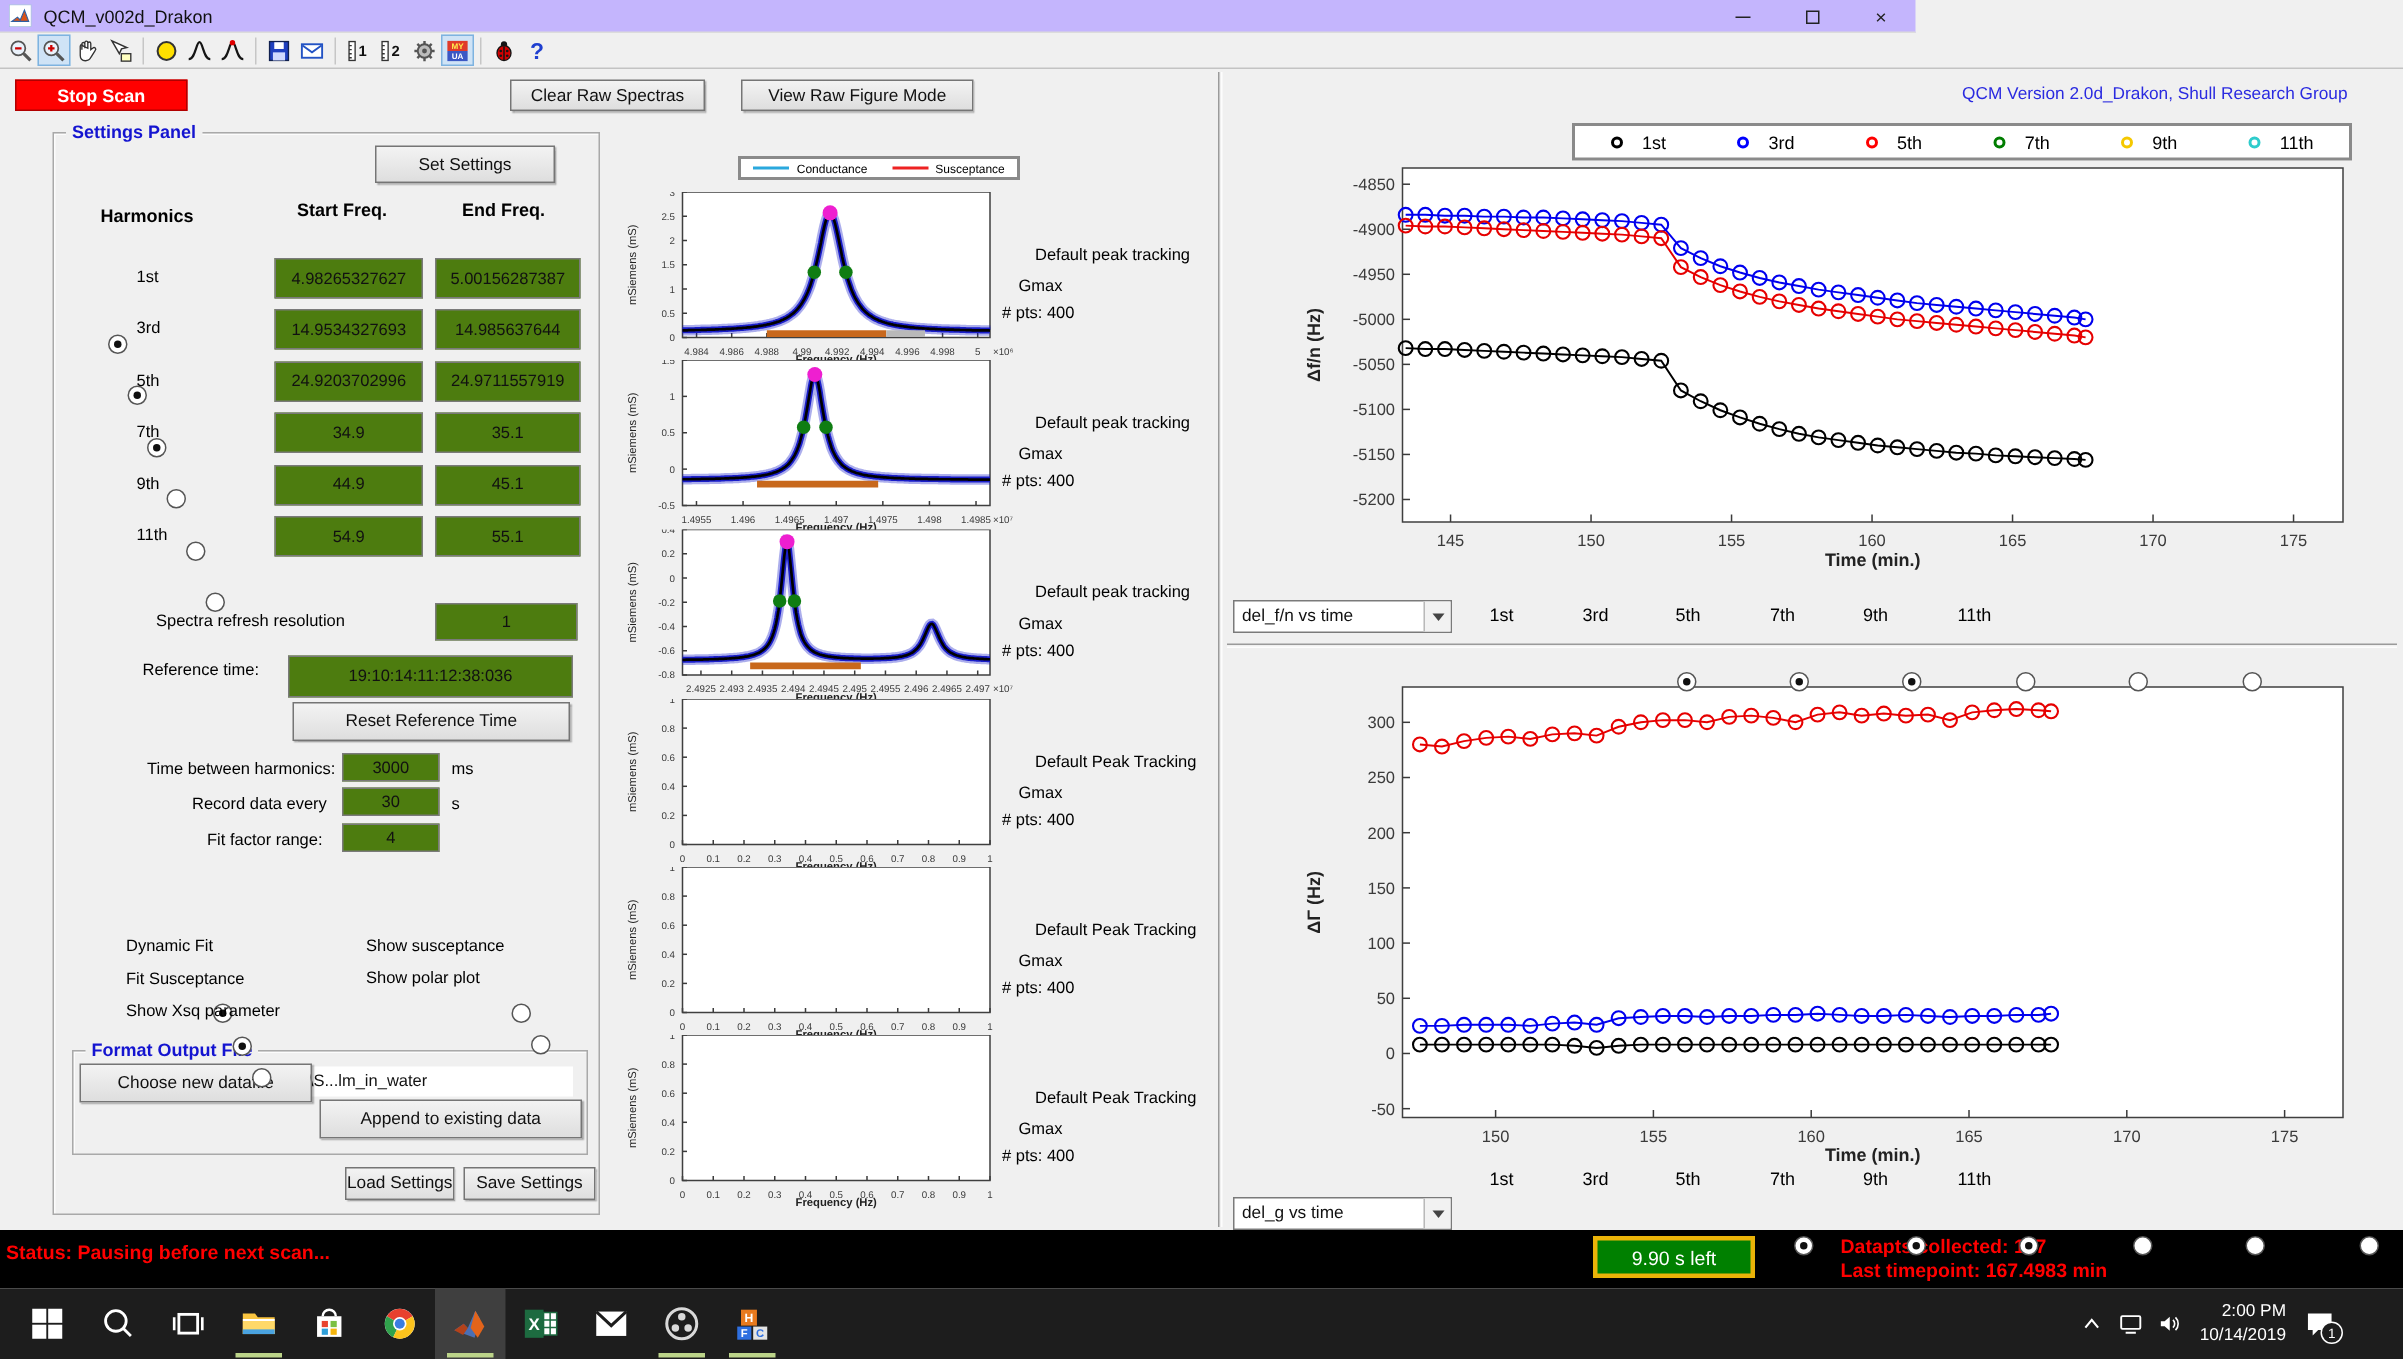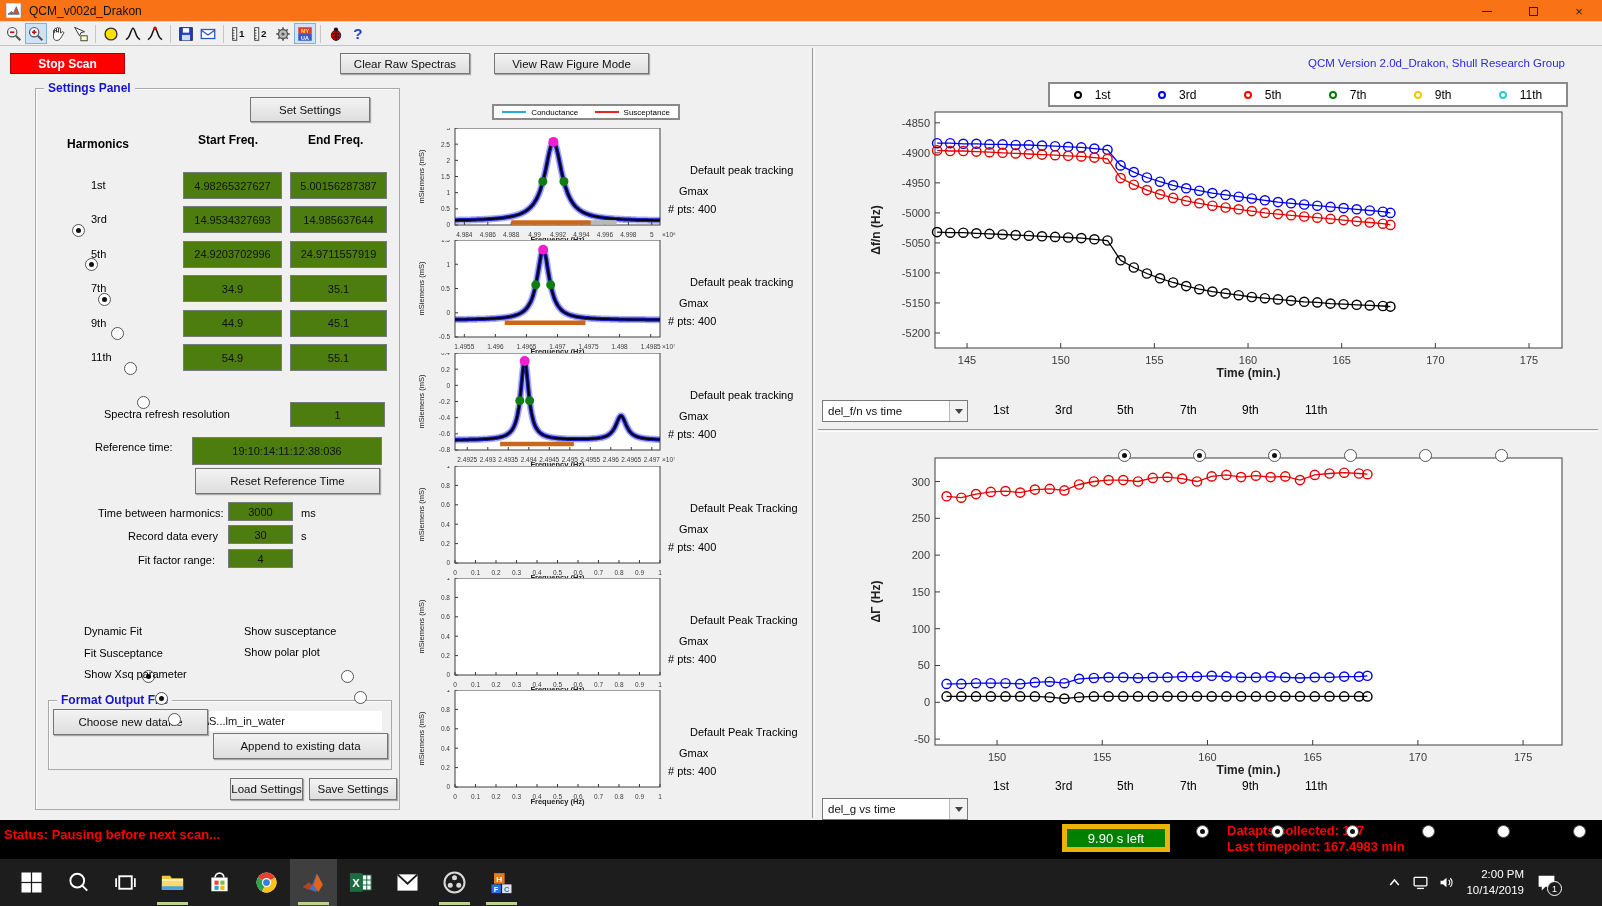--- a/index.html
+++ b/index.html
@@ -1,21 +1,21 @@
 <!DOCTYPE html>
 <html><head>
 <meta charset="utf-8">
 <style>
   *{margin:0;padding:0;box-sizing:border-box}
   html,body{background:#000}
   body{font-family:"Liberation Sans",sans-serif;-webkit-font-smoothing:antialiased}
   #screen{position:relative;width:1602px;height:906px;background:#f0f0f0;overflow:hidden}
   .abs{position:absolute}
   
-  .titlebar{position:absolute;left:0;top:0;width:1602px;height:22px;background:#f97316;border-bottom:1px solid #dcdcdc;display:flex;align-items:center}
+  .titlebar{position:absolute;left:0;top:0;width:1277px;height:22px;background:#c4b5fd;border-bottom:1px solid #dcdcdc;display:flex;align-items:center}
   .titletext{font-size:12px;color:#111;margin-left:8px}
   .winbtns{position:absolute;right:0;top:0;height:22px;display:flex}
   .winbtn{width:46px;height:22px;display:flex;align-items:center;justify-content:center;color:#222;font-size:13px}
   .minbar{width:10px;height:1px;background:#222}
   .maxbox{width:9px;height:9px;border:1px solid #222}
   
   .toolbar{position:absolute;left:0;top:22px;width:1602px;height:24px;background:#f0f0f0;border-bottom:1px solid #c3c3c3;display:flex;align-items:center;padding-left:3px}
   .tbi{width:22px;height:21px;display:flex;align-items:center;justify-content:center;border:1px solid transparent}
   .tbi svg{width:18px;height:18px}
   .tbi.active{background:#cfe3f6;border:1px solid #7eb3e0}
@@ -36,21 +36,21 @@
   .hlegitem{display:flex;align-items:center;gap:13px}
   .lgc{width:8px;height:8px;border-radius:50%;border:2.5px solid #000;background:#fff}
   .hleglabel{font-size:12px;color:#000}
   .slegend{display:flex;align-items:center;justify-content:space-around;background:#fff;border:2px solid #8a8a8a}
   .slegitem{display:flex;align-items:center;gap:5px}
   .slegline{width:24px;height:2.5px}
   .sleglabel{font-size:8px;color:#000}
   
   .statusbar{position:absolute;left:0;top:820px;width:1602px;height:39px;background:#000}
   .stxt{position:absolute;color:#ff0000;font-weight:bold;font-size:13px;white-space:nowrap}
-  .countbox{position:absolute;background:#008000;border:5px solid #eab308;color:#fff;font-size:13px;display:flex;align-items:center;justify-content:center}
+  .countbox{position:absolute;background:#008000;border:3px solid #eab308;color:#fff;font-size:13px;display:flex;align-items:center;justify-content:center}
   
   .taskbar{position:absolute;left:0;top:859px;width:1602px;height:47px;background:#1d1d1d}
   .tslot{position:absolute;top:0;width:47px;height:47px;display:flex;align-items:center;justify-content:center}
   .tslot.active{background:#3f3f3f}
   .tslot svg{width:25px;height:25px}
   .underline{position:absolute;bottom:1px;left:8px;width:31px;height:3px;background:#bcd489}
   .tray svg{width:17px;height:17px}
   .clock{position:absolute;color:#fff;font-size:11.5px;line-height:1.35;text-align:right;white-space:nowrap}
   .badge{position:absolute;width:15px;height:15px;border-radius:50%;background:#1d1d1d;border:1.5px solid #fff;color:#fff;font-size:9px;display:flex;align-items:center;justify-content:center}
   .vdiv{position:absolute;border-left:1px solid #9a9a9a;border-right:1px solid #fdfdfd}

